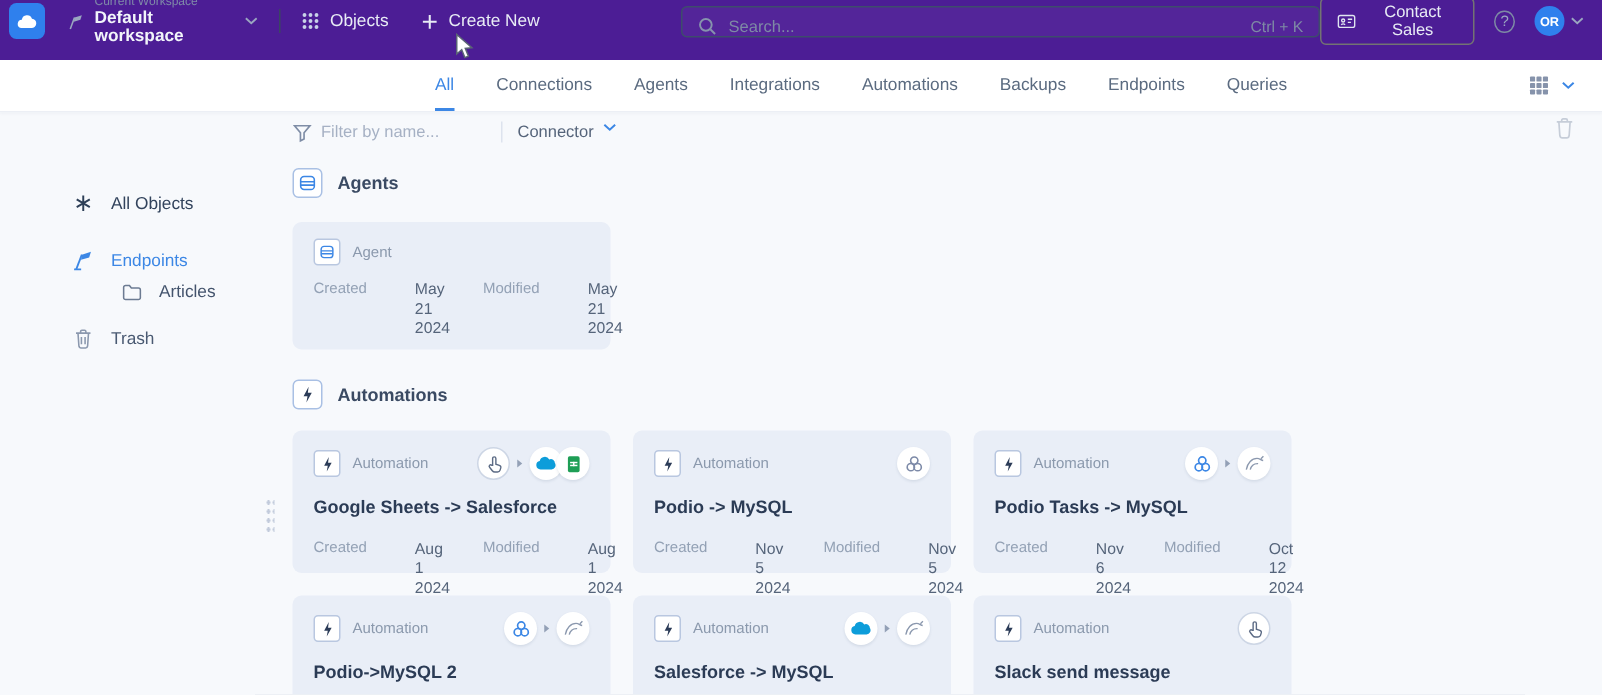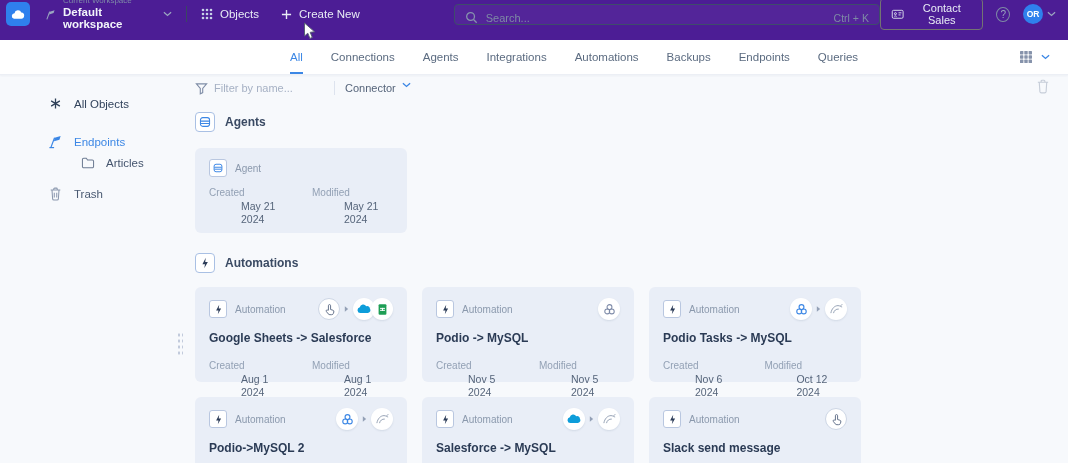--- a/index.html
+++ b/index.html
@@ -31,21 +31,21 @@
 
   
   .tabbar { height:35px; background:#fff; border-bottom:1px solid #eceff5; box-shadow:0 1px 2px rgba(40,60,100,0.05); display:flex; align-items:stretch; padding-left:290px; position:relative; }
   .tab { display:flex; align-items:center; font-size:11.5px; color:#5b6b80; margin-right:28px; border-bottom:2px solid transparent; padding-top:2px; cursor:pointer; }
   .tab.active { color:#3c87e5; border-bottom-color:#3c87e5; }
   .view-toggle { position:absolute; right:18px; top:0; height:100%; display:flex; align-items:center; gap:8px; cursor:pointer; }
 
   
   .body { display:flex; height:398px; }
   .sidebar { width:185px; flex:0 0 auto; padding:22px 0 0 48px; }
-  .side-item { display:flex; align-items:center; gap:11px; font-size:11.5px; color:#32435c; margin-bottom:14px; cursor:pointer; white-space:nowrap; }
+  .side-item { display:flex; align-items:center; gap:11px; font-size:11.5px; color:#32435c; margin-bottom:14px; cursor:pointer; white-space:nowrap;margin-top:32px; }
   .side-item.blue { color:#3c87e5; }
   .side-item.sub { margin-left:32px; margin-top:-6px; color:#44546d; }
   .side-item.trash { margin-top:18px; color:#4a5a72; }
   .side-icon { display:flex; width:15px; justify-content:center; }
 
   .main { flex:1; padding:3px 18px 0 10px; position:relative; }
 
   .toolbar { display:flex; align-items:center; height:20px; }
   .filter-wrap { display:flex; align-items:center; gap:6px; }
   .filter-wrap input { width:110px; border:none; outline:none; background:transparent; font-size:11px; color:#55647a; font-family:"Liberation Sans",sans-serif; }
@@ -69,21 +69,21 @@
   .type-badge { width:18px; height:18px; background:#fff; border:1px solid #b9c7e0; border-radius:3px; display:flex; align-items:center; justify-content:center; }
   .type-label { font-size:10px; color:#8b99ad; }
   .trigger-icons { margin-left:auto; display:flex; align-items:center; }
   .icon-circle { width:22px; height:22px; border-radius:50%; background:#fff; display:flex; align-items:center; justify-content:center; box-shadow:0 1px 2px rgba(50,70,110,.12); }
   .icon-circle.outline { background:#fff; border:1px solid #cdd6e5; box-shadow:none; }
   .icon-circle + .icon-circle { margin-left:-4px; }
   .arrow-sep { display:flex; margin:0 4px; }
   .card-title { font-size:12px; font-weight:bold; color:#2b3b55; margin-top:11px; white-space:nowrap; }
   .card-meta { display:flex; gap:22px; margin-top:15px; }
   .card.agent .card-meta { margin-top:10px; }
-  .meta-col { display:flex; flex-direction:column; line-height:1.25; }
+  .meta-col { display:flex; line-height:1.25; }
   .meta-label { font-size:10px; color:#93a1b5; }
   .meta-value { font-size:10.5px; color:#55647a;margin-left:32px; }
 
   .drag-dots { position:absolute; left:-8px; top:257px; width:6px; height:24px;
     background-image:radial-gradient(#c2cbdc 1px, transparent 1.2px); background-size:4px 6px; }
 
   .cursor { position:absolute; left:303px; top:22px; z-index:50; pointer-events:none; }
 </style>
 </head>
 <body>

